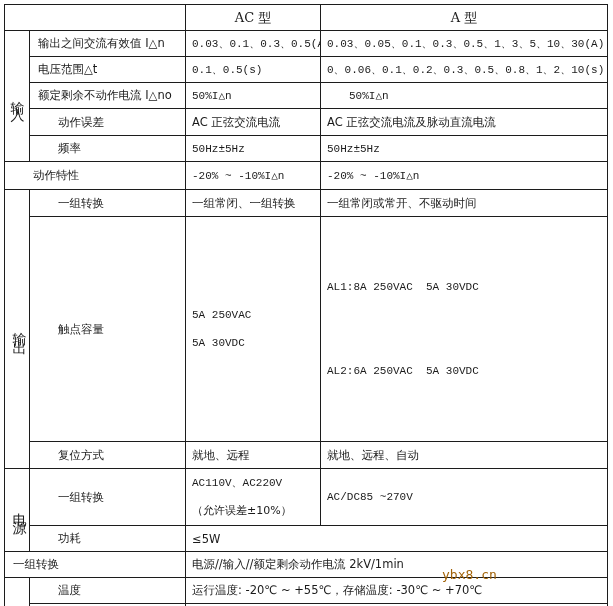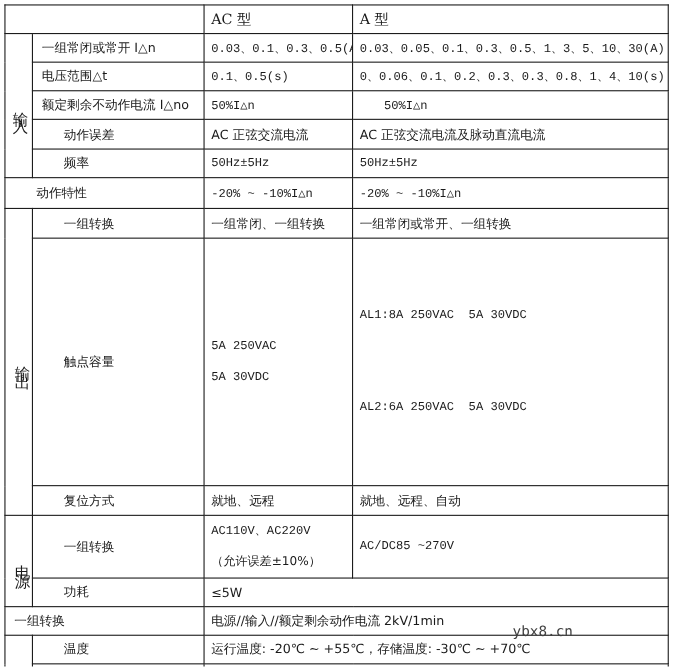--- a/index.html
+++ b/index.html
@@ -2,28 +2,28 @@
 <html><head>
 <meta charset="utf-8">
 <style>
   html, body { margin: 0; padding: 0; background: #ffffff; }
   body { width: 613px; height: 606px; position: relative; overflow: hidden;
          font-family: "DejaVu Sans", sans-serif; color: #1a1a1a; }
   table.spec { position: absolute; left: 4px; top: 4px; width: 603px;
                border-collapse: collapse; table-layout: fixed; font-size: 11.5px; }
   table.spec td { border: 1.5px solid #1c1c1c; padding: 0 6px; vertical-align: middle;
                   white-space: nowrap; overflow: hidden; }
-  .hdr { font-family: "DejaVu Serif", serif; font-size: 13px; }
+  .hdr { text-align: center; font-family: "DejaVu Serif", serif; font-size: 13px; }
   .cat { text-align: center; font-size: 14px; padding: 0 !important; line-height: 30px; }
   .lbl { padding-left: 8px !important; }
   .lbl.ind { padding-left: 28px !important; }
   .mono { font-family: "Liberation Mono", monospace; font-size: 11px; }
   .multi { line-height: 28px; margin-top: 24px; }
-  .watermark { position: absolute; left: 466px; top: 567px; font-family: "DejaVu Sans Mono", monospace;
-               font-size: 13px; color: #404040; }
+  .watermark { position: absolute; left: 442px; top: 567px; font-family: "DejaVu Sans Mono", monospace;
+               font-size: 13px; color: #a16207; }
   .r29 { height: 27px; }
   .r28 { height: 26px; }
   .r30 { height: 28px; }
   .r56 { height: 54px; }
 </style>
 </head>
 <body>
 
 <table class="spec">
   <colgroup>
@@ -37,28 +37,28 @@
       <tr class="r28">
     <td colspan="2"></td>
     <td class="hdr">AC 型</td>
     <td class="hdr">A 型</td>
   </tr>
 
   <tr class="r28">
     <td class="cat" rowspan="5">
       <div style="writing-mode: vertical-rl; margin: 0 auto; letter-spacing: 6px; line-height:25px;">输入</div>
     </td>
-    <td class="lbl">一组常闭或常开 I△n</td>
+    <td class="lbl">输出之间交流有效值 I△n</td>
     <td class="mono">0.03、0.1、0.3、0.5(A)</td>
     <td class="mono">0.03、0.05、0.1、0.3、0.5、1、3、5、10、30(A)</td>
   </tr>
   <tr class="r28">
     <td class="lbl">电压范围△t</td>
     <td class="mono">0.1、0.5(s)</td>
-    <td class="mono">0、0.06、0.1、0.2、0.3、0.3、0.8、1、4、10(s)</td>
+    <td class="mono">0、0.06、0.1、0.2、0.3、0.5、0.8、1、2、10(s)</td>
   </tr>
   <tr class="r28">
     <td class="lbl">额定剩余不动作电流 I△no</td>
     <td class="mono">50%I△n</td>
     <td class="mono" style="padding-left:28px">50%I△n</td>
   </tr>
   <tr class="r29">
     <td class="lbl ind">动作误差</td>
     <td>AC 正弦交流电流</td>
     <td>AC 正弦交流电流及脉动直流电流</td>
@@ -74,21 +74,21 @@
     <td class="mono">-20% ~ -10%I△n</td>
     <td class="mono">-20% ~ -10%I△n</td>
   </tr>
 
   <tr class="r29">
     <td class="cat" rowspan="3">
       <div style="writing-mode: vertical-rl; margin: 0 auto; letter-spacing: 8px;">输出</div>
     </td>
     <td class="lbl ind">一组转换</td>
     <td>一组常闭、一组转换</td>
-    <td>一组常闭或常开、一组转换</td>
+    <td>一组常闭或常开、不驱动时间</td>
   </tr>
   <tr class="r56">
     <td class="lbl ind">触点容量</td>
     <td class="mono multi">
       <div>5A 250VAC</div>
       <div>5A 30VDC</div>
     </td>
     <td class="mono multi" style="white-space:pre">
       <div style="white-space:pre">AL1:8A 250VAC  5A 30VDC</div>
       <div style="white-space:pre">AL2:6A 250VAC  5A 30VDC</div>

